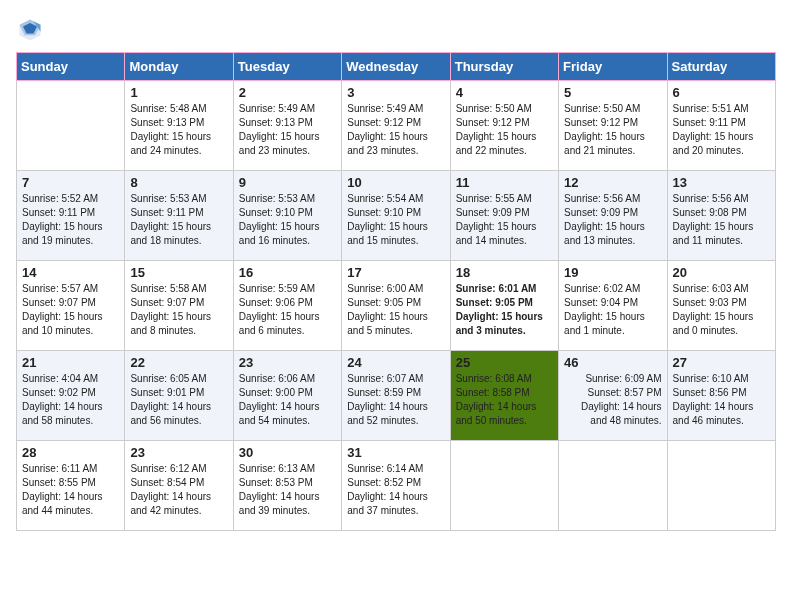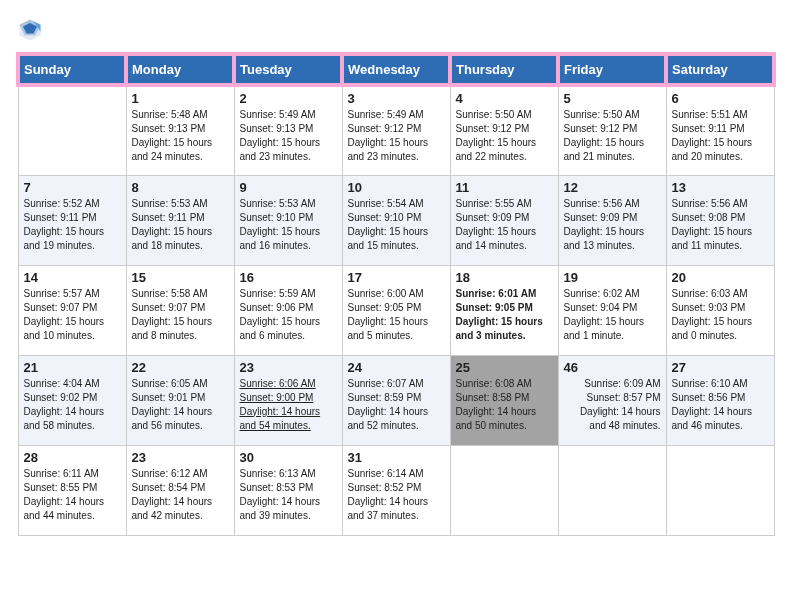--- a/index.html
+++ b/index.html
@@ -51,21 +51,21 @@
       border-collapse: collapse;
       border: 1px solid #ccc;
     }
     .calendar th {
       background: #2e6db4;
       color: #fff;
       font-size: 13px;
       font-weight: bold;
       padding: 6px 4px;
       text-align: left;
-      border: 4px solid #f9a8d4;
+      border: 1px solid #f9a8d4;
     }
     .calendar td {
       vertical-align: top;
       border: 1px solid #ccc;
       padding: 4px 5px;
       font-size: 10.5px;
       color: #222;
       background: #fff;
       min-height: 80px;
       height: 90px;
@@ -281,33 +281,33 @@
         </td>
         <td style="background: rgb(240, 244, 250);">
           <div class="day-number">22</div>
           <div class="day-info" style="white-space: pre-line;">Sunrise: 6:05 AM
 Sunset: 9:01 PM
 Daylight: 14 hours
 and 56 minutes.</div>
         </td>
         <td style="background: rgb(240, 244, 250);">
           <div class="day-number">23</div>
-          <div class="day-info" style="white-space: pre-line; text-decoration: underline;">Sunrise: 6:06 AM
+          <div class="day-info" style="white-space: pre-line;">Sunrise: 6:06 AM
 Sunset: 9:00 PM
 Daylight: 14 hours
 and 54 minutes.</div>
         </td>
         <td style="background: rgb(240, 244, 250);">
           <div class="day-number">24</div>
           <div class="day-info" style="white-space: pre-line;">Sunrise: 6:07 AM
 Sunset: 8:59 PM
 Daylight: 14 hours
 and 52 minutes.</div>
         </td>
-        <td style="background: #a3a3a3;">
+        <td style="background: #4d7c0f;">
           <div class="day-number">25</div>
           <div class="day-info" style="white-space: pre-line;">Sunrise: 6:08 AM
 Sunset: 8:58 PM
 Daylight: 14 hours
 and 50 minutes.</div>
         </td>
         <td style="background: rgb(240, 244, 250);">
           <div class="day-number">46</div>
           <div class="day-info" style="white-space: pre-line; text-align: right;">Sunrise: 6:09 AM
 Sunset: 8:57 PM

